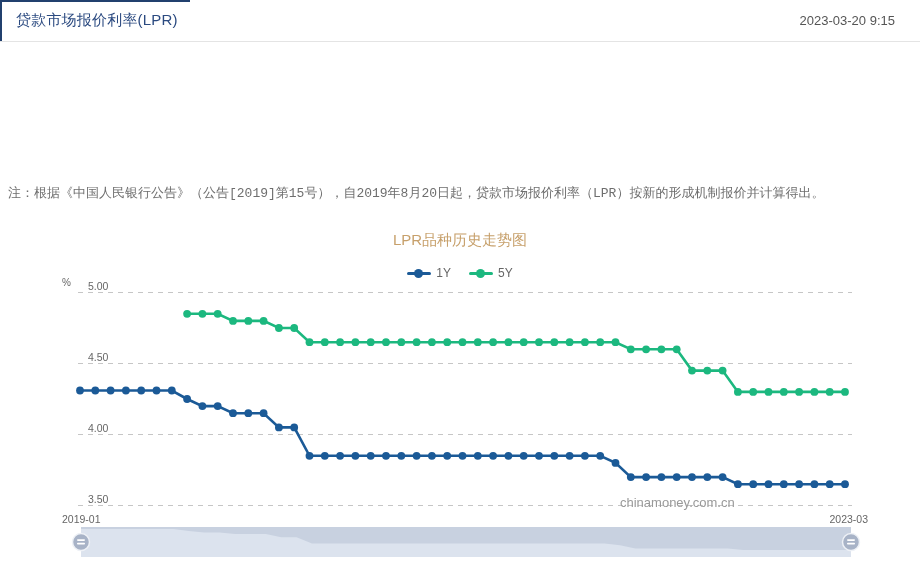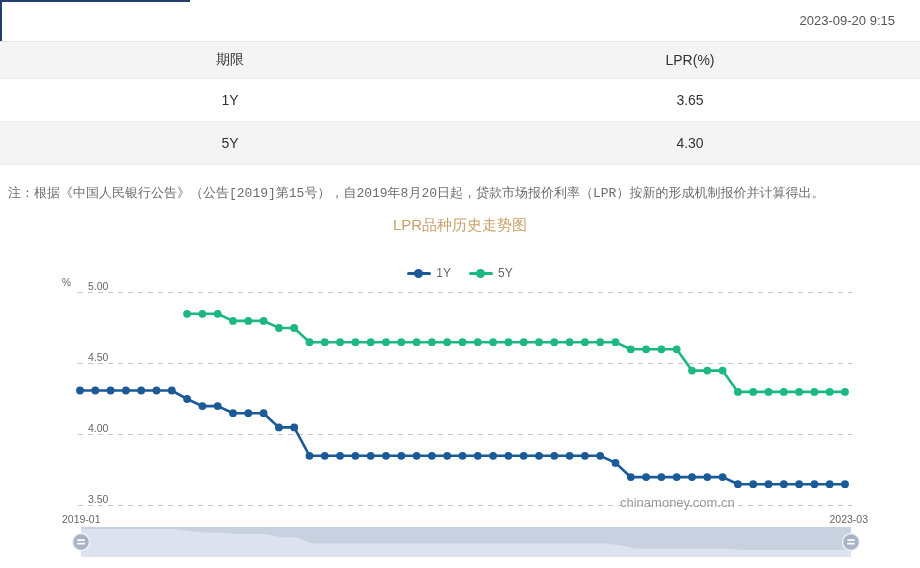--- a/index.html
+++ b/index.html
@@ -14,59 +14,42 @@
   .page-title{position:absolute;left:16px;top:11px;font-size:15px;color:#2b4a80;letter-spacing:.2px;}
   .timestamp{position:absolute;right:25px;top:13px;font-size:13px;color:#555;}
   
   .lpr-table{position:absolute;left:0;top:42px;width:920px;border-collapse:collapse;table-layout:fixed;}
   .lpr-table th{height:34px;background:#f4f4f4;font-weight:normal;font-size:14px;color:#333;border-bottom:1px solid #ebebeb;}
   .lpr-table td{height:40px;font-size:14px;color:#333;text-align:center;border-bottom:1px solid #f0f0f0;}
   .lpr-table tr.alt td{background:#f4f4f4;}
   
   .note{position:absolute;left:8px;top:172px;width:905px;font-size:13px;color:#6e6e6e;line-height:17px;font-family:Liberation Mono, monospace;}
   
-  .chart-title{position:absolute;left:0;top:216px;width:920px;text-align:center;font-size:15px;color:#c7a06b;}
+  .chart-title{position:absolute;left:0;top:231px;width:920px;text-align:center;font-size:15px;color:#c7a06b;}
   .legend{position:absolute;left:0;top:266px;width:920px;display:flex;justify-content:center;align-items:center;gap:18px;}
   .legend-item{display:flex;align-items:center;gap:5px;cursor:pointer;}
   .legend-marker{position:relative;width:24px;height:9px;}
   .legend-line{position:absolute;left:0;top:3px;width:24px;height:3px;border-radius:2px;}
   .legend-dot{position:absolute;left:7px;top:0;width:9px;height:9px;border-radius:50%;}
   .legend-label{font-size:12px;color:#666;}
   
   .chart-svg{position:absolute;left:0;top:270px;}
 </style>
 </head>
 <body>
 
 <div class="page">
 
   <div class="header">
     <div class="tab-accent-top"></div>
     <div class="tab-accent-left"></div>
-    <div class="timestamp">2023-09-20 9:15</div>
+    <div class="page-title">贷款市场报价利率(LPR)</div>
+    <div class="timestamp">2023-03-20 9:15</div>
   </div>
 
-  <table class="lpr-table">
-    <thead>
-      <tr>
-        <th>期限</th>
-        <th>LPR(%)</th>
-      </tr>
-    </thead>
-    <tbody>
-      <tr>
-        <td>1Y</td>
-        <td>3.65</td>
-      </tr>
-      <tr class="alt">
-        <td>5Y</td>
-        <td>4.30</td>
-      </tr>
-    </tbody>
-  </table>
 
   <p class="note">注：根据《中国人民银行公告》（公告[2019]第15号），自2019年8月20日起，贷款市场报价利率（LPR）按新的形成机制报价并计算得出。</p>
 
   <div class="chart-title">LPR品种历史走势图</div>
 
   <div class="legend">
     <div class="legend-item">
       <span class="legend-marker">
         <span class="legend-line" style="background: rgb(27, 90, 151);"></span>
           <span class="legend-dot" style="background: rgb(27, 90, 151);"></span>

